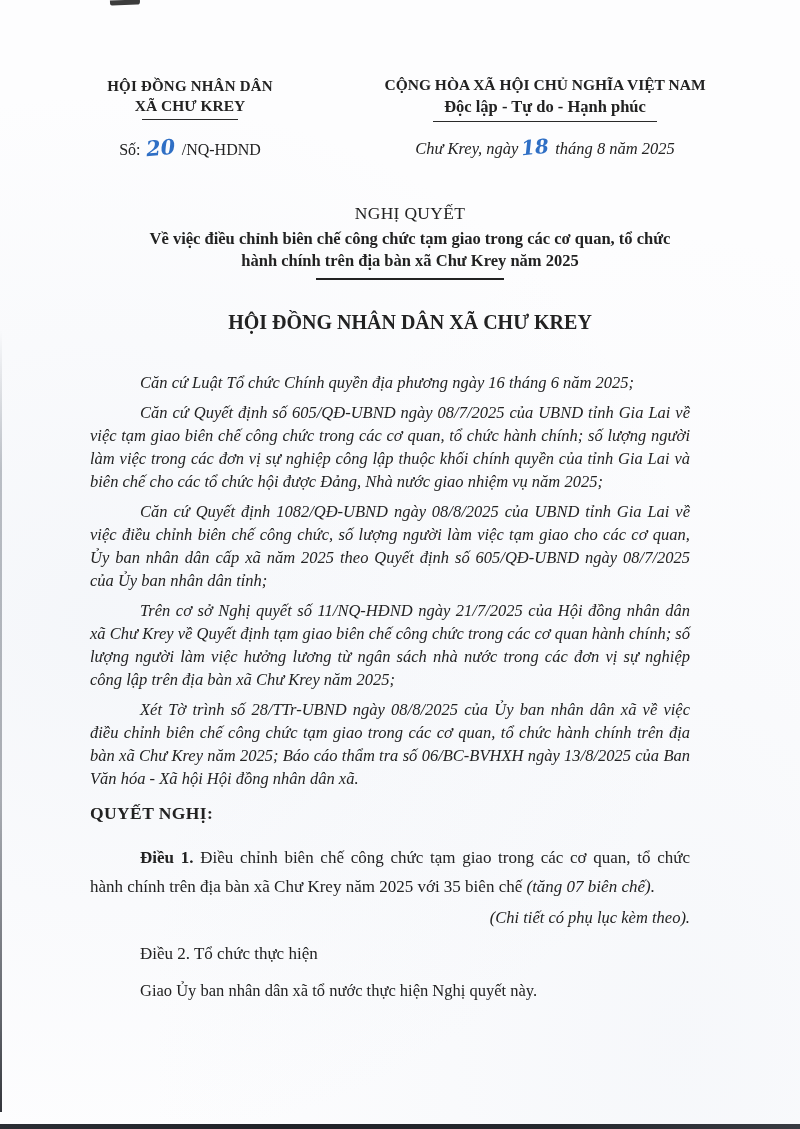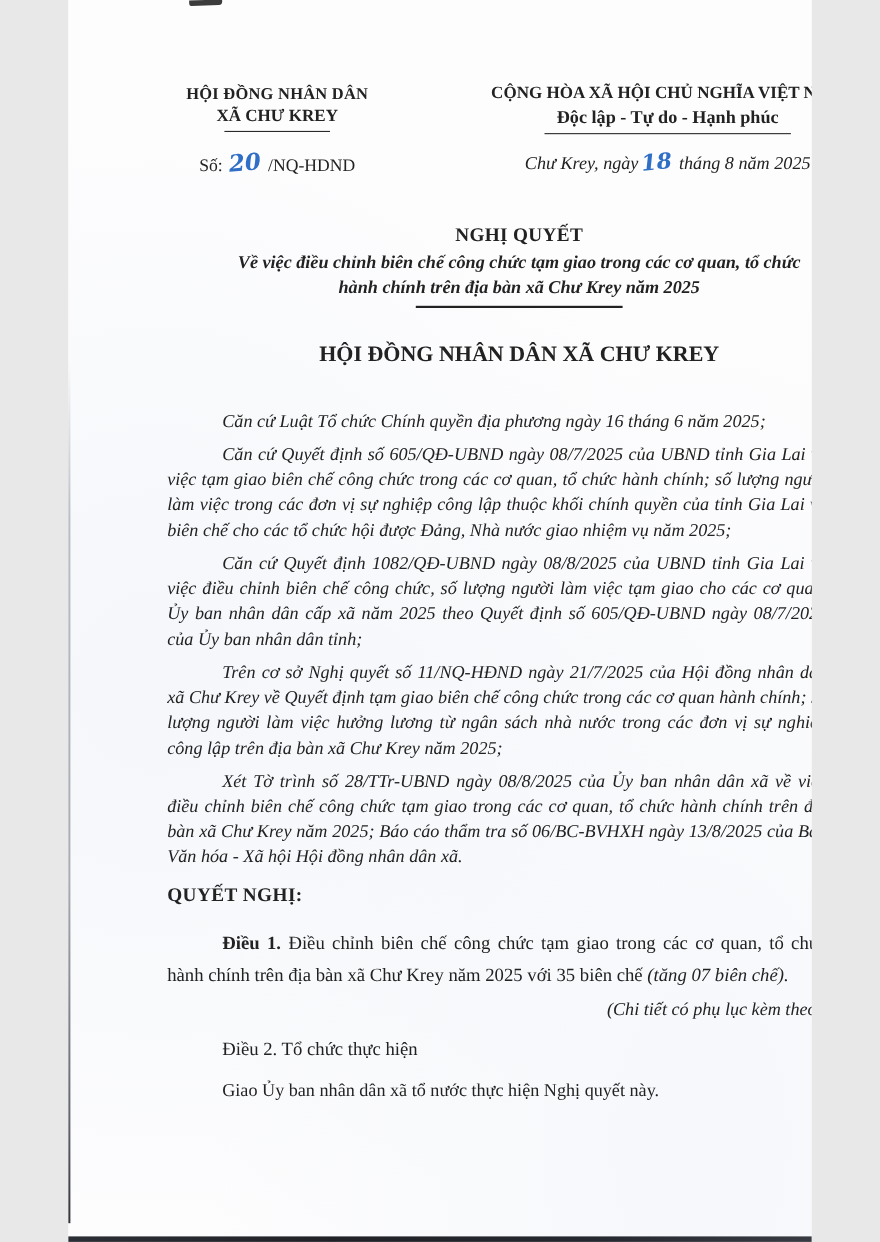--- a/index.html
+++ b/index.html
@@ -1,18 +1,18 @@
 <!DOCTYPE html>
 <html lang="vi"><head>
 <meta charset="utf-8">
 <style>
   html, body { margin: 0; padding: 0; background: #e8e8e8; }
   .page {
     position: relative;
-    width: 676px;
+    width: 800px;
     height: 1129px;
     margin: 0 auto;
     overflow: hidden;
     color: #222222;
     font-family: "Liberation Serif", "DejaVu Serif", serif;
     background:
       radial-gradient(ellipse at 12% 55%, rgba(214,223,235,0.22), transparent 60%),
       radial-gradient(ellipse at 85% 92%, rgba(214,223,235,0.18), transparent 55%),
       #fdfdfe;
   }
@@ -61,22 +61,22 @@
     display: inline-block;
     transform: rotate(-5deg);
     margin: 0 7px 0 5px;
     font-family: "DejaVu Serif", serif;
     line-height: 1;
   }
   .date-line .handwritten { font-size: 20px; margin: 0 6px 0 3px; }
 
   
   .title-block { position: absolute; left: 90px; top: 203px; width: 640px; text-align: center; }
-  .doc-type { font-weight: bold; font-size: 17.5px; letter-spacing: 0.3px; }
-  .subject { font-weight: bold; font-size: 16.5px; margin-top: 4px; line-height: 22px; font-style: italic; }
+  .doc-type { font-weight: normal; font-size: 17.5px; letter-spacing: 0.3px; }
+  .subject { font-weight: bold; font-size: 16.5px; margin-top: 4px; line-height: 22px; }
   .rule-subject { width: 188px; border-top: 2px solid #222; margin: 6px auto 0; }
   .issuer { font-weight: bold; font-size: 20px; line-height: 23px; margin-top: 31px; }
 
   
   .body-block { position: absolute; left: 90px; top: 371px; width: 600px; font-size: 16.5px; }
   .recital {
     font-style: italic; text-align: justify; text-indent: 50px;
     line-height: 23px; margin: 0 0 7px 0;
   }
   .resolution-heading {

